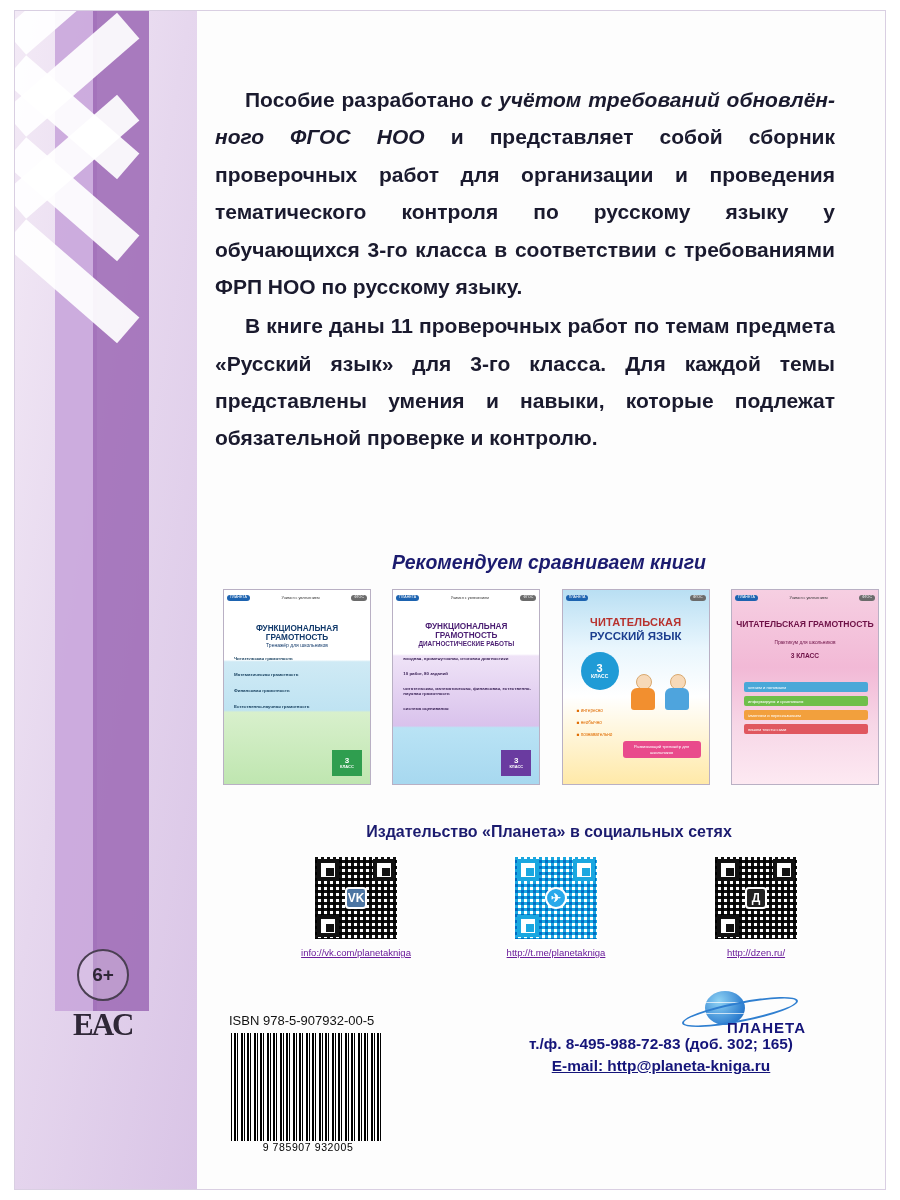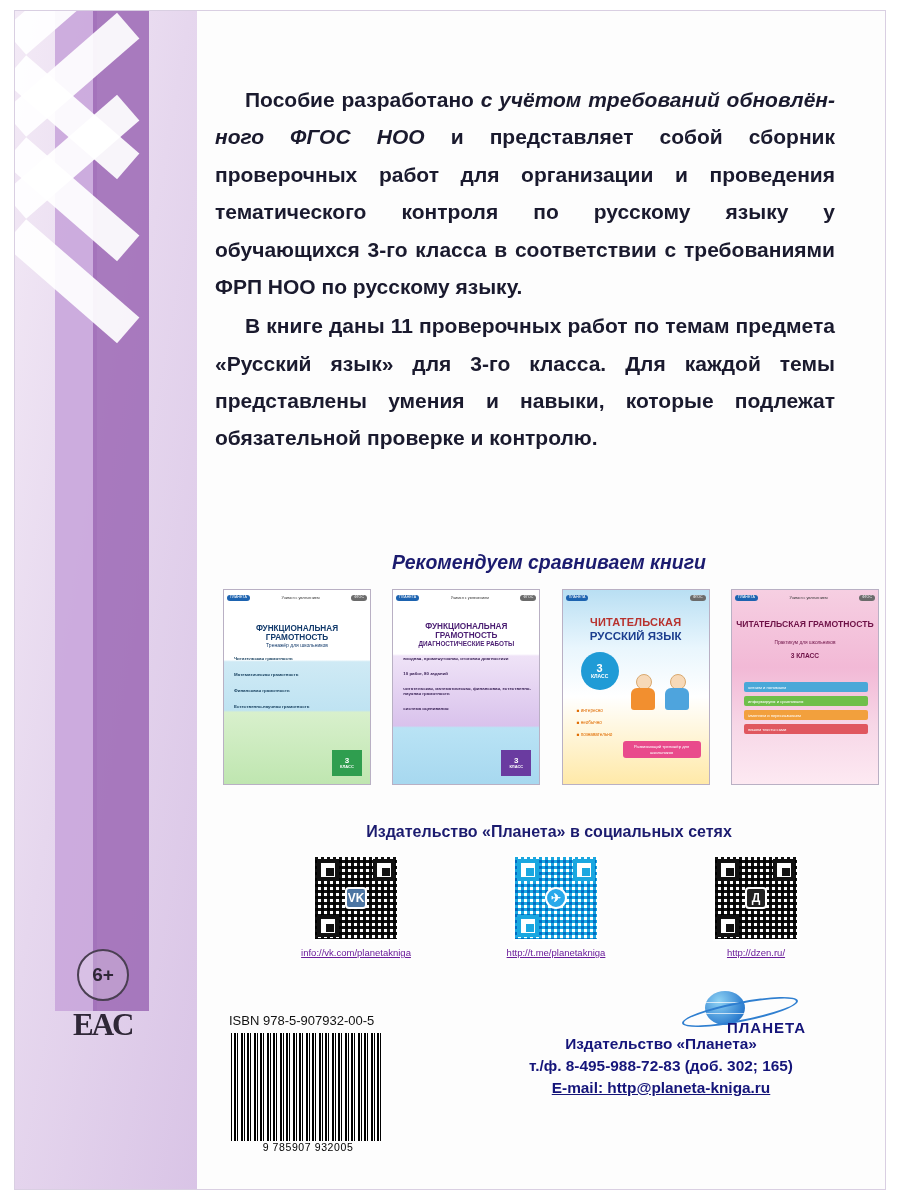--- a/index.html
+++ b/index.html
@@ -506,19 +506,18 @@
     <div class="barcode"></div>
     <div class="barcode-num">9 785907 932005</div>
 
     <div class="planeta-logo">
       <div class="globe"></div>
       <div class="ring"></div>
       <div class="planeta-word">ПЛАНЕТА</div>
     </div>
 
     <div class="publisher">
-      <div>Издательство «Планета»</div>
       <div>т./ф. 8-495-988-72-83 (доб. 302; 165)</div>
       <div class="mail">E-mail: http@planeta-kniga.ru</div>
     </div>
 
   </div>
 </div>
 
 </body></html>

